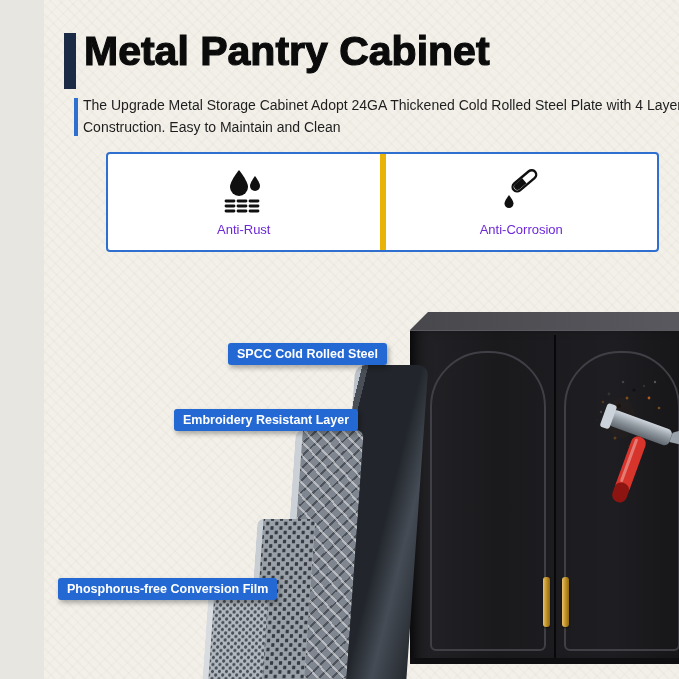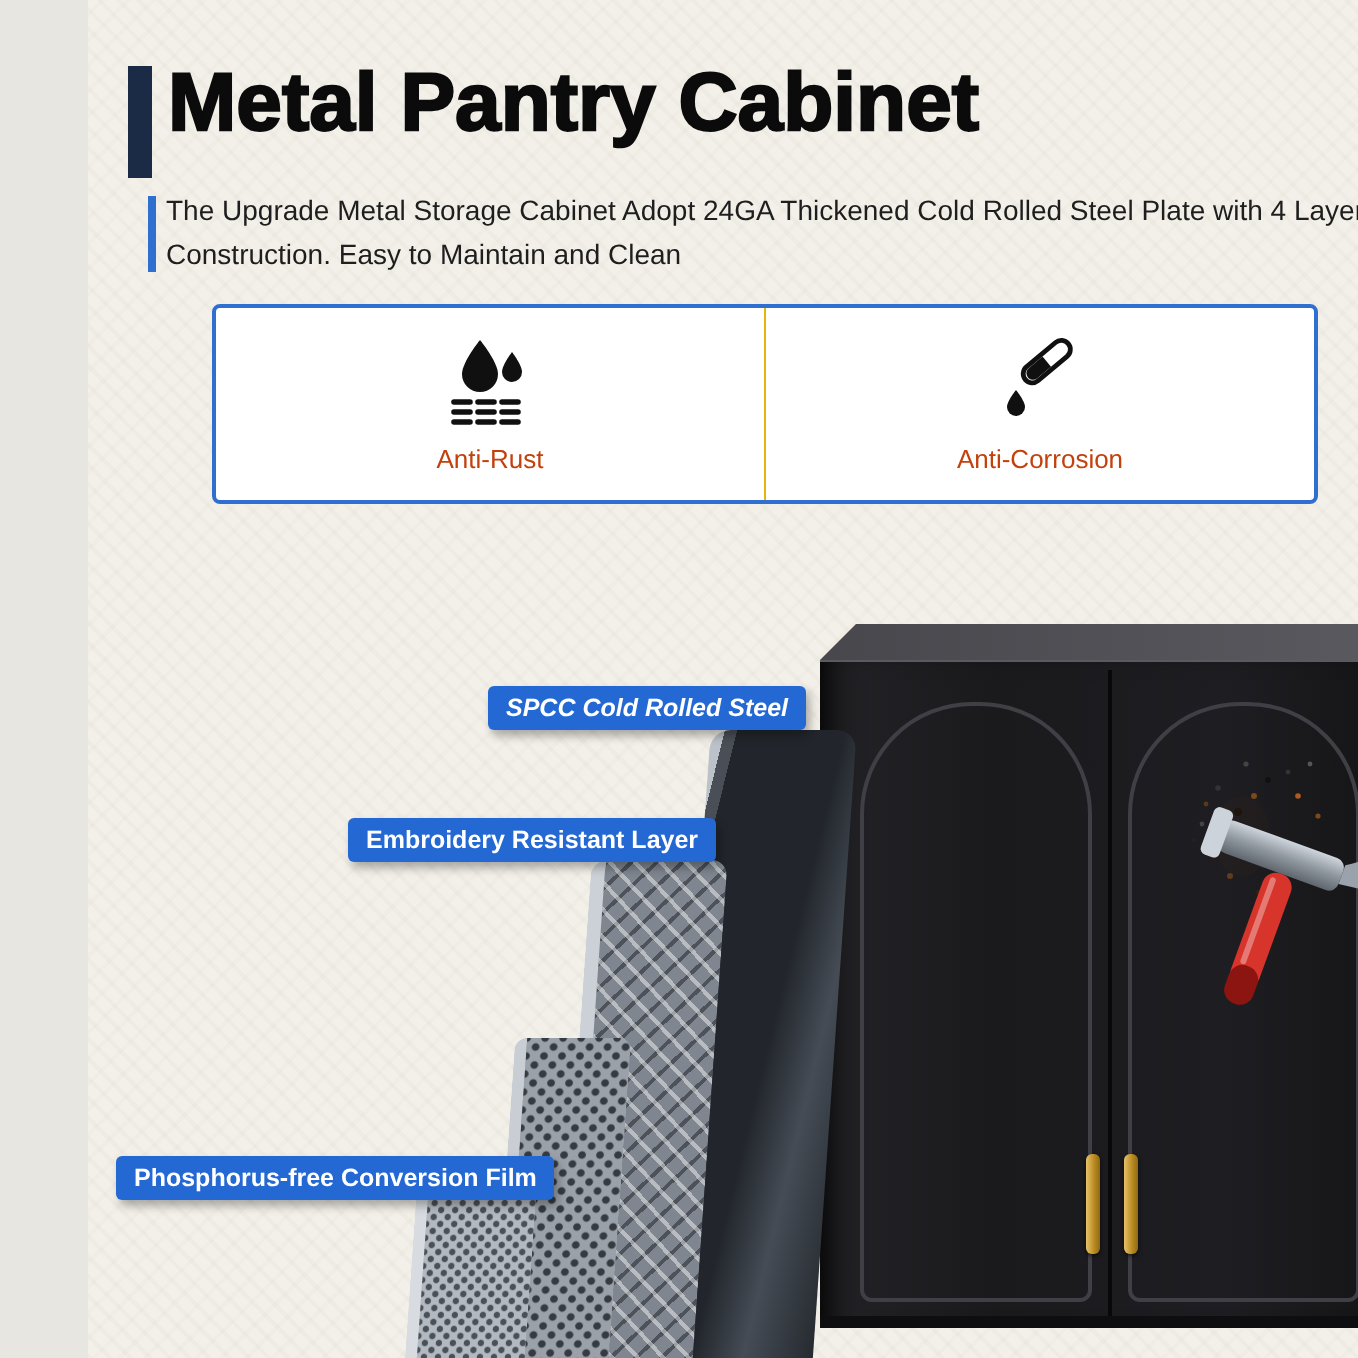--- a/index.html
+++ b/index.html
@@ -16,43 +16,43 @@
   .navy-bar{left:20px;top:33px;width:12px;height:56px;background:#1c2b45;}
   .page-title{left:40px;top:28px;font-size:41px;font-weight:900;color:#0b0b0b;
               -webkit-text-stroke:1.2px #0b0b0b;letter-spacing:0;white-space:nowrap;}
   .desc-bar{left:30px;top:98px;width:4px;height:38px;background:#2f6fd0;}
   .desc{left:39px;top:94px;font-size:14px;color:#1e1e1e;line-height:22px;}
   .desc-line{white-space:nowrap;}
   
   .features{left:62px;top:152px;width:553px;height:100px;background:#ffffff;
             border:2px solid #2f6fd0;border-radius:4px;display:flex;box-sizing:border-box;}
   .feature{flex:1;display:flex;flex-direction:column;align-items:center;justify-content:center;gap:9px;}
-  .feature + .feature{border-left:1px solid #eab308;}
+  .feature + .feature{border-left:6px solid #eab308;}
   .feature-icon{width:46px;height:46px;display:flex;align-items:center;justify-content:center;}
-  .feature-label{font-size:13px;color:#c2410c;}
+  .feature-label{font-size:13px;color:#6d28d9;}
   
   .panel{transform:skewX(-4deg);transform-origin:bottom left;}
   .panel-steel{left:289px;top:365px;width:73px;height:320px;z-index:2;border-radius:10px 10px 0 0;
     background:linear-gradient(100deg,#bcc2ca 0 7px,#4a4f57 7px 13px,#22262c 13px 52%,#454c55 72%,#25292f 100%);}
   .panel-diamond{left:234px;top:430px;width:68px;height:255px;z-index:3;border-radius:8px 8px 0 0;
     border-left:7px solid #ccd1d7;box-sizing:border-box;background-color:#7f868f;
     background-image:repeating-linear-gradient(45deg, rgba(255,255,255,0.45) 0 2px, transparent 2px 9px),
                      repeating-linear-gradient(135deg, rgba(28,32,38,0.5) 0 2px, transparent 2px 9px);}
   .panel-perf{left:202px;top:519px;width:58px;height:166px;z-index:4;border-radius:6px 6px 0 0;
     border-left:6px solid #c9ced4;box-sizing:border-box;background-color:#9aa1a9;
     background-image:radial-gradient(#363b42 1.7px, transparent 2.1px),radial-gradient(#363b42 1.7px, transparent 2.1px);
     background-size:9px 9px;background-position:0 0,4.5px 4.5px;}
   .panel-film{left:158px;top:584px;width:60px;height:101px;z-index:5;border-radius:6px 6px 0 0;
     border-left:6px solid #d8dce0;box-sizing:border-box;background-color:#b3b9c0;
     background-image:radial-gradient(#4a5058 1.4px, transparent 1.8px),radial-gradient(#4a5058 1.4px, transparent 1.8px);
     background-size:7px 7px;background-position:0 0,3.5px 3.5px;}
   
   .tag{z-index:7;background:#2468d4;color:#fff;font-size:12.5px;font-weight:bold;
        padding:4px 9px;border-radius:3px;box-shadow:2px 3px 5px rgba(0,0,0,0.3);white-space:nowrap;}
-  .tag1{left:200px;top:343px;font-style:italic;}
+  .tag1{left:184px;top:343px;}
   .tag2{left:130px;top:409px;}
   .tag3{left:88px;top:498px;}
   .tag4{left:14px;top:578px;}
   
   .cabinet{left:366px;top:312px;width:290px;height:352px;z-index:1;}
   .cab-top{left:0;top:0;width:100%;height:18px;
     background:linear-gradient(90deg,#47474c,#5a5a60);
     clip-path:polygon(18px 0, 99.5% 0, 100% 100%, 0 100%);}
   .cab-front{left:0;top:18px;width:100%;height:334px;border-top:1px solid #5a5a60;box-sizing:border-box;
     background:linear-gradient(90deg,#232327 0%,#1a1a1d 30%,#1e1e22 70%,#141416 100%);

